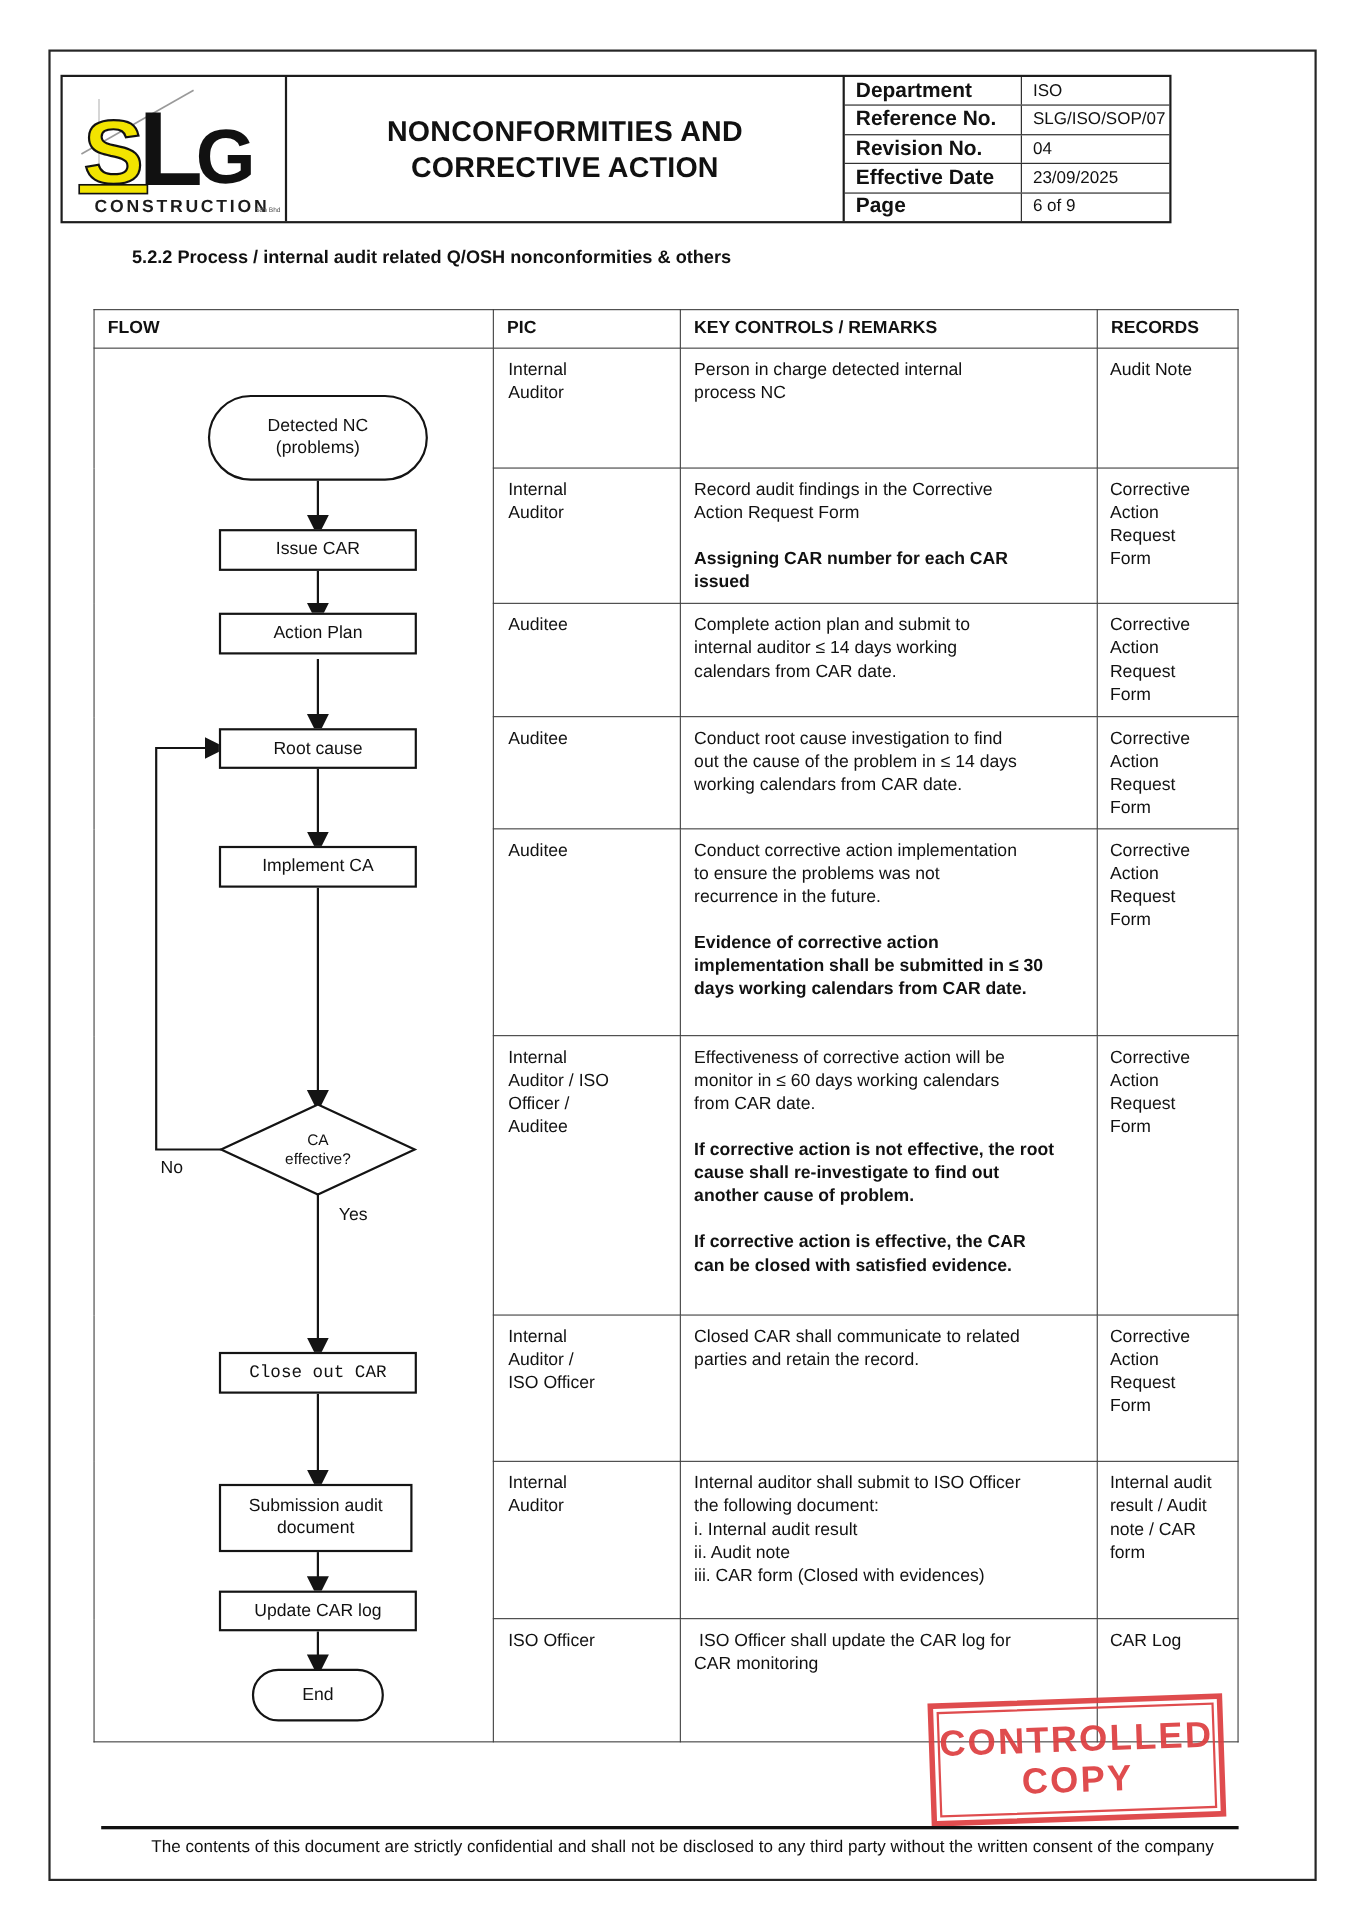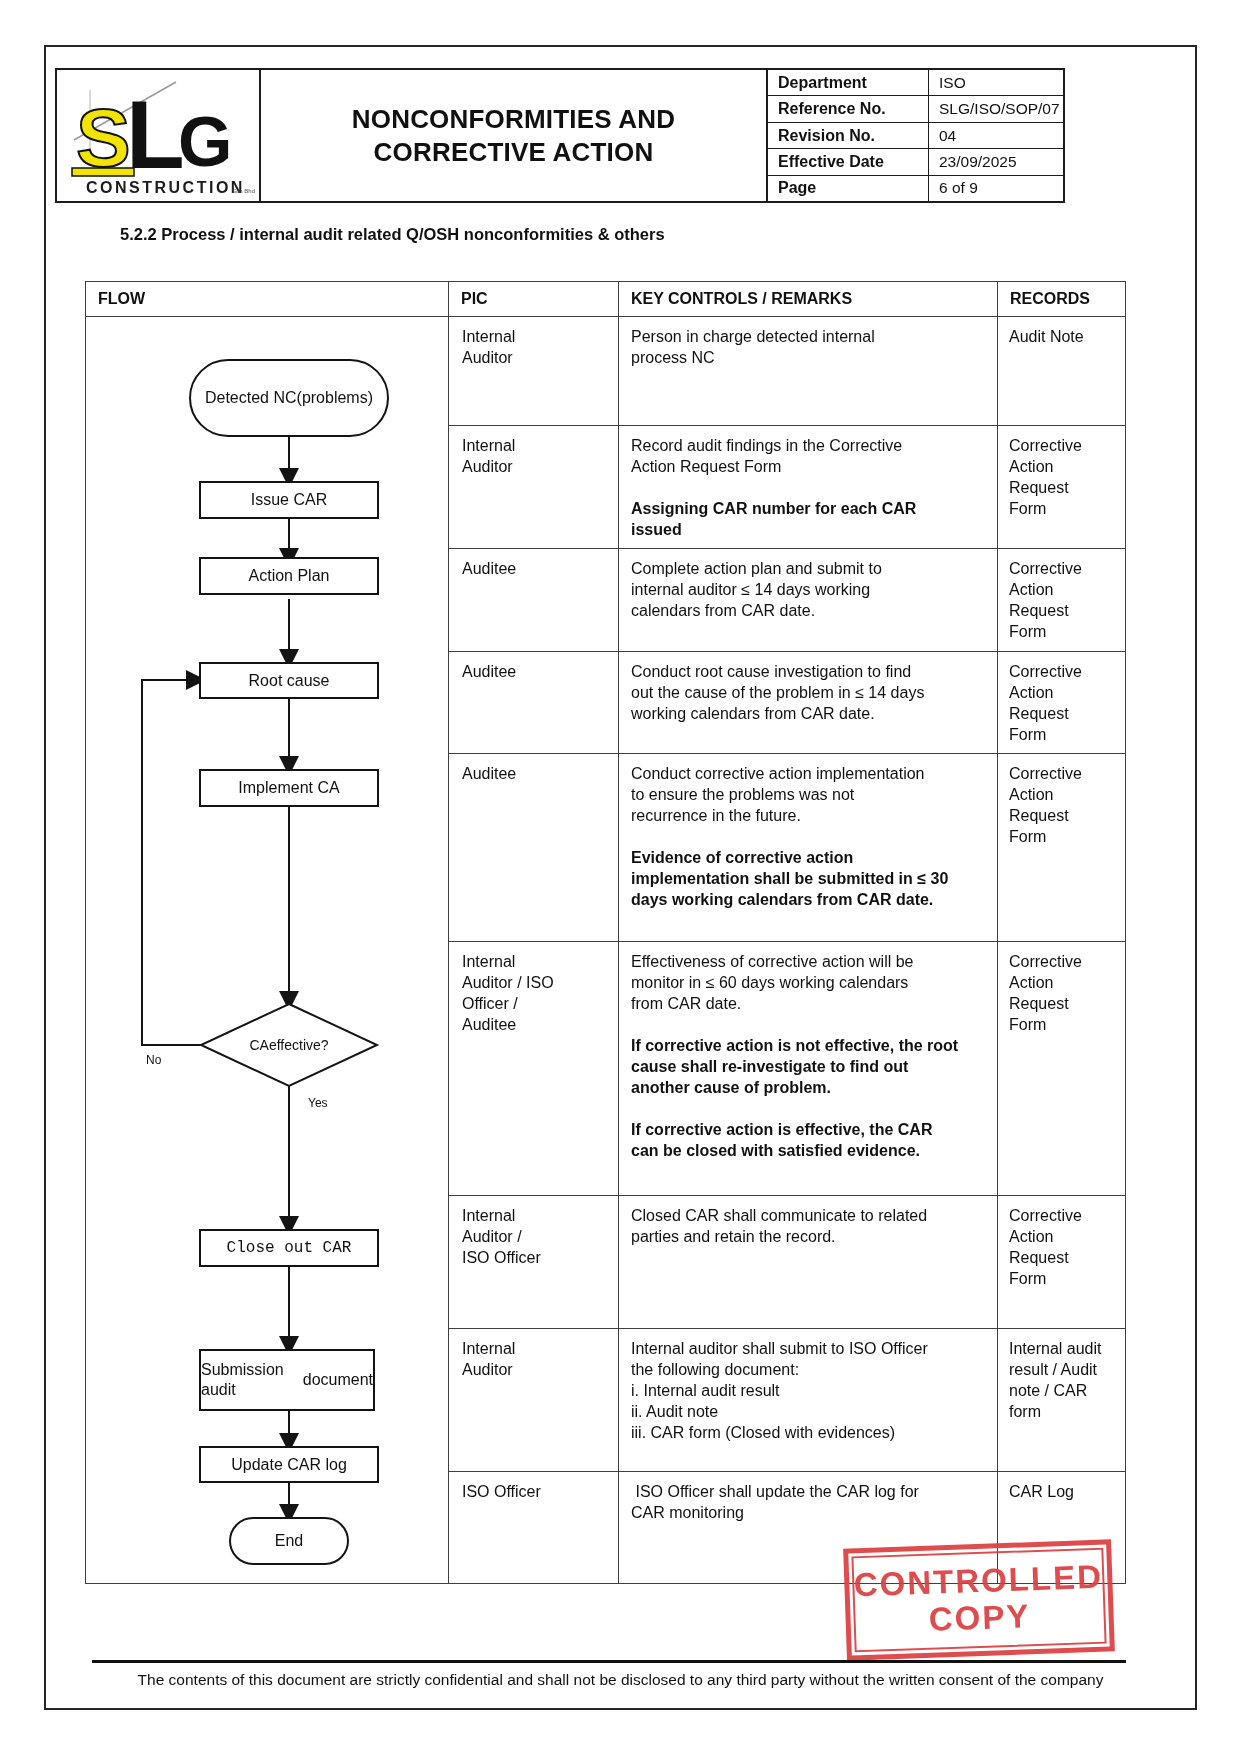--- a/index.html
+++ b/index.html
@@ -8,44 +8,44 @@
   .page-border{position:absolute;left:44px;top:45px;right:44px;bottom:44px;border:2px solid #262626;}
 
   
   .doc-header{position:absolute;left:55px;top:68px;width:1010px;height:135px;border:2px solid #1c1c1c;display:flex;box-sizing:border-box;background:#fff;}
   .logo-cell{flex:0 0 202px;border-right:2px solid #1c1c1c;display:flex;align-items:center;justify-content:center;}
   .title-cell{flex:1 1 auto;border-right:2px solid #1c1c1c;display:flex;align-items:center;justify-content:center;text-align:center;}
   .doc-title{font-size:26px;font-weight:bold;line-height:1.25;letter-spacing:.2px;}
   .meta-table{flex:0 0 295px;display:flex;flex-direction:column;}
   .meta-row{flex:1 1 auto;display:flex;border-bottom:1.5px solid #1c1c1c;}
   .meta-row:last-child{border-bottom:none;}
-  .meta-label{flex:0 0 150px;border-right:1.5px solid #1c1c1c;font-weight:bold;font-size:16px;display:flex;align-items:center;padding-left:10px;}
+  .meta-label{flex:0 0 150px;border-right:1.5px solid #1c1c1c;font-weight:bold;font-size:19px;display:flex;align-items:center;padding-left:10px;}
   .meta-value{flex:1;font-size:15.5px;display:flex;align-items:center;padding-left:10px;}
 
   
   .section-heading{position:absolute;left:120px;top:225px;font-size:16.5px;font-weight:bold;}
 
   
   table.main{position:absolute;left:85px;top:281px;width:1040px;border-collapse:collapse;table-layout:fixed;}
   table.main th,table.main td{border:1px solid #3f3f3f;vertical-align:top;font-size:16px;box-sizing:border-box;}
   table.main th{font-weight:bold;text-align:left;padding:7px 8px 7px 12px;height:35px;vertical-align:middle;}
   td.pic-cell{padding:9px 8px 8px 13px;line-height:21px;}
   td.remarks-cell{padding:9px 8px 8px 12px;line-height:21px;}
   td.records-cell{padding:9px 6px 8px 11px;line-height:21px;}
   td.flow-cell{padding:0;position:relative;}
   .para{margin:0;}
   .para + .para{margin-top:21px;font-weight:bold;}
   .txt-line{white-space:pre-wrap;}
 
   
   .flow-area{position:absolute;inset:0;overflow:hidden;}
   .flow-area svg.connectors{position:absolute;left:0;top:0;}
-  .flow-node{position:absolute;box-sizing:border-box;border:2px solid #141414;background:#fff;display:flex;flex-direction:row;align-items:center;justify-content:center;text-align:left;font-size:16px;line-height:20px;}
+  .flow-node{position:absolute;box-sizing:border-box;border:2px solid #141414;background:#fff;display:flex;flex-direction:column;align-items:center;justify-content:center;text-align:right;font-size:16px;line-height:20px;}
   .flow-node.plain{border:none;background:transparent;font-size:14px;line-height:17px;}
-  .branch-label{position:absolute;font-size:12px;}
+  .branch-label{position:absolute;font-size:16px;}
   .branch-label.no{left:60px;top:736px;}
   .branch-label.yes{left:222px;top:779px;}
 
   
   .stamp{position:absolute;left:845px;top:1544px;width:268px;height:112px;transform:rotate(-2deg);border:5px solid #dd3f41;box-sizing:border-box;opacity:.93;background:rgba(255,255,255,0);}
   .stamp-inner{position:absolute;inset:3px;border:2px solid #dd3f41;display:flex;flex-direction:column;align-items:center;justify-content:center;color:#dd3f41;font-weight:bold;letter-spacing:2px;}
   .stamp-line1{font-size:33px;line-height:36px;}
   .stamp-line2{font-size:33px;line-height:38px;}
 
   

